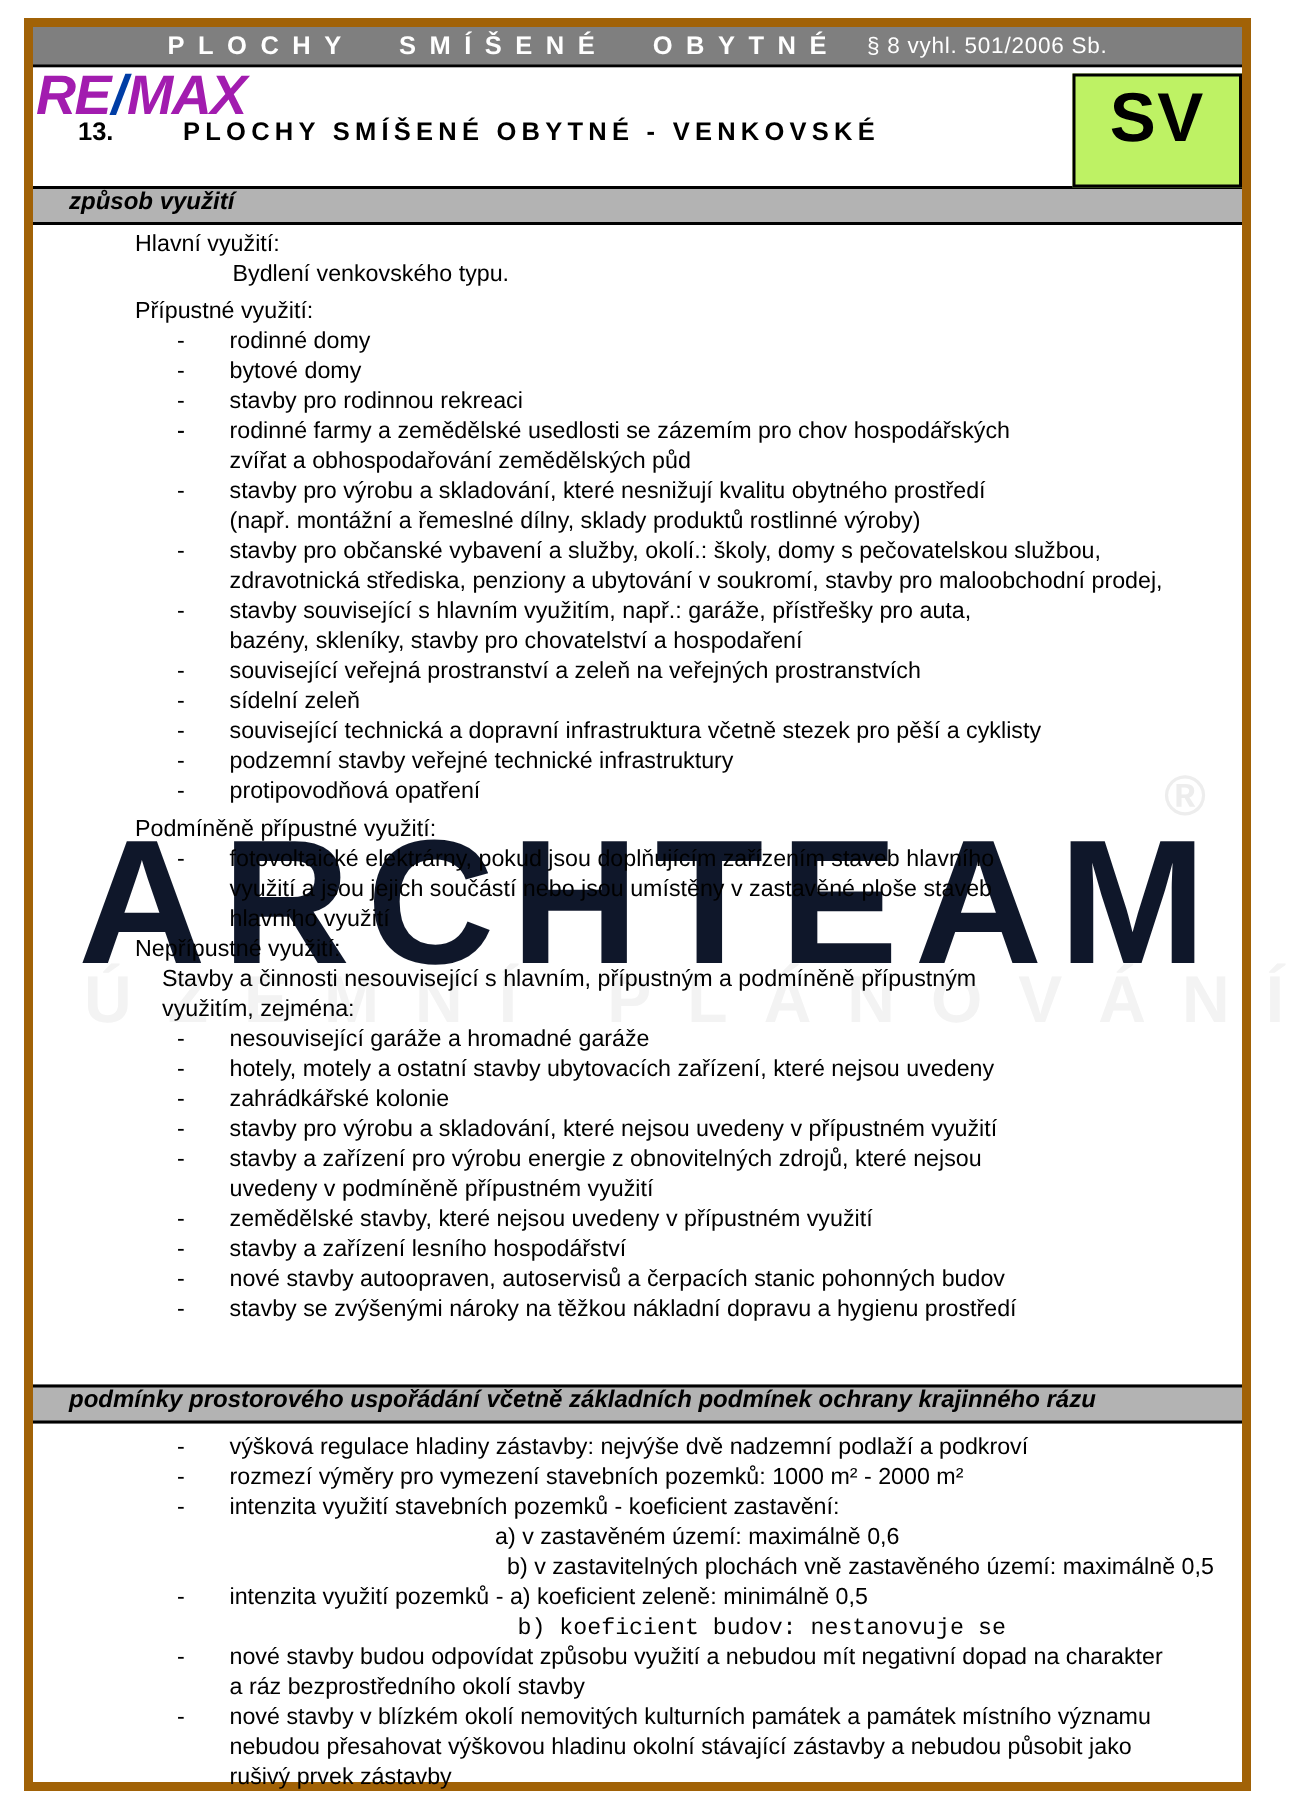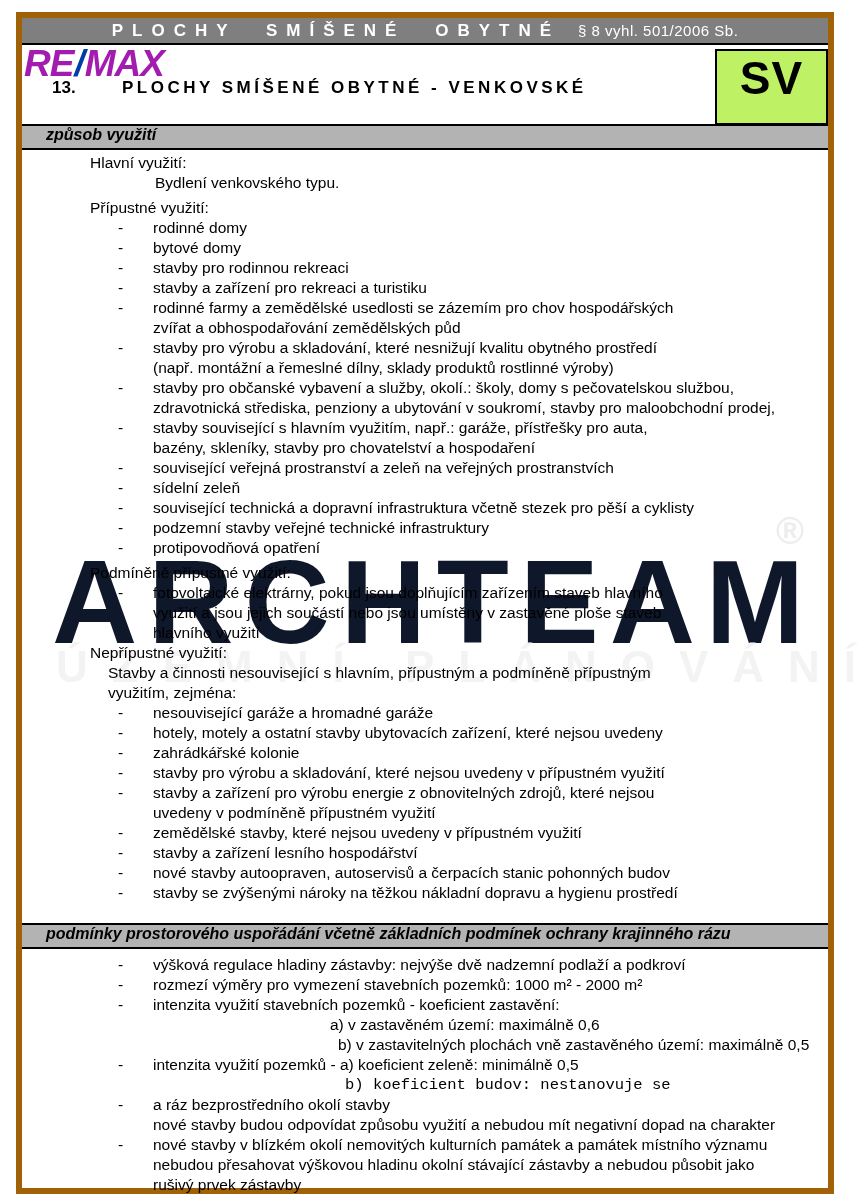--- a/index.html
+++ b/index.html
@@ -103,21 +103,20 @@
       <div class="blk bullet">
         <span class="dash">-</span>
         <div class="ln">bytové domy</div>
       </div>
       <div class="blk bullet">
         <span class="dash">-</span>
         <div class="ln">stavby pro rodinnou rekreaci</div>
       </div>
       <div class="blk bullet">
         <span class="dash">-</span>
-        <div class="ln">stavby a zařízení pro rekreaci a turistiku</div>
       </div>
       <div class="blk bullet">
         <span class="dash">-</span>
         <div class="ln">rodinné farmy a zemědělské usedlosti se zázemím pro chov hospodářských</div>
         <div class="ln">zvířat a obhospodařování zemědělských půd</div>
       </div>
       <div class="blk bullet">
         <span class="dash">-</span>
         <div class="ln">stavby pro výrobu a skladování, které nesnižují kvalitu obytného prostředí</div>
         <div class="ln">(např. montážní a řemeslné dílny, sklady produktů rostlinné výroby)</div>
@@ -231,22 +230,22 @@
       </div>
       <div class="blk bullet">
         <span class="dash">-</span>
         <div class="ln">intenzita využití pozemků - a) koeficient zeleně: minimálně 0,5</div>
       </div>
       <div class="blk a3">
         <div class="ln">b) koeficient budov: nestanovuje se</div>
       </div>
       <div class="blk bullet">
         <span class="dash">-</span>
+        <div class="ln">nové stavby budou odpovídat způsobu využití a nebudou mít negativní dopad na charakter</div>
         <div class="ln">a ráz bezprostředního okolí stavby</div>
-        <div class="ln">nové stavby budou odpovídat způsobu využití a nebudou mít negativní dopad na charakter</div>
       </div>
       <div class="blk bullet">
         <span class="dash">-</span>
         <div class="ln">nové stavby v blízkém okolí nemovitých kulturních památek a památek místního významu</div>
         <div class="ln">nebudou přesahovat výškovou hladinu okolní stávající zástavby a nebudou působit jako</div>
         <div class="ln">rušivý prvek zástavby</div>
       </div>
     </div>
 
 </div>

